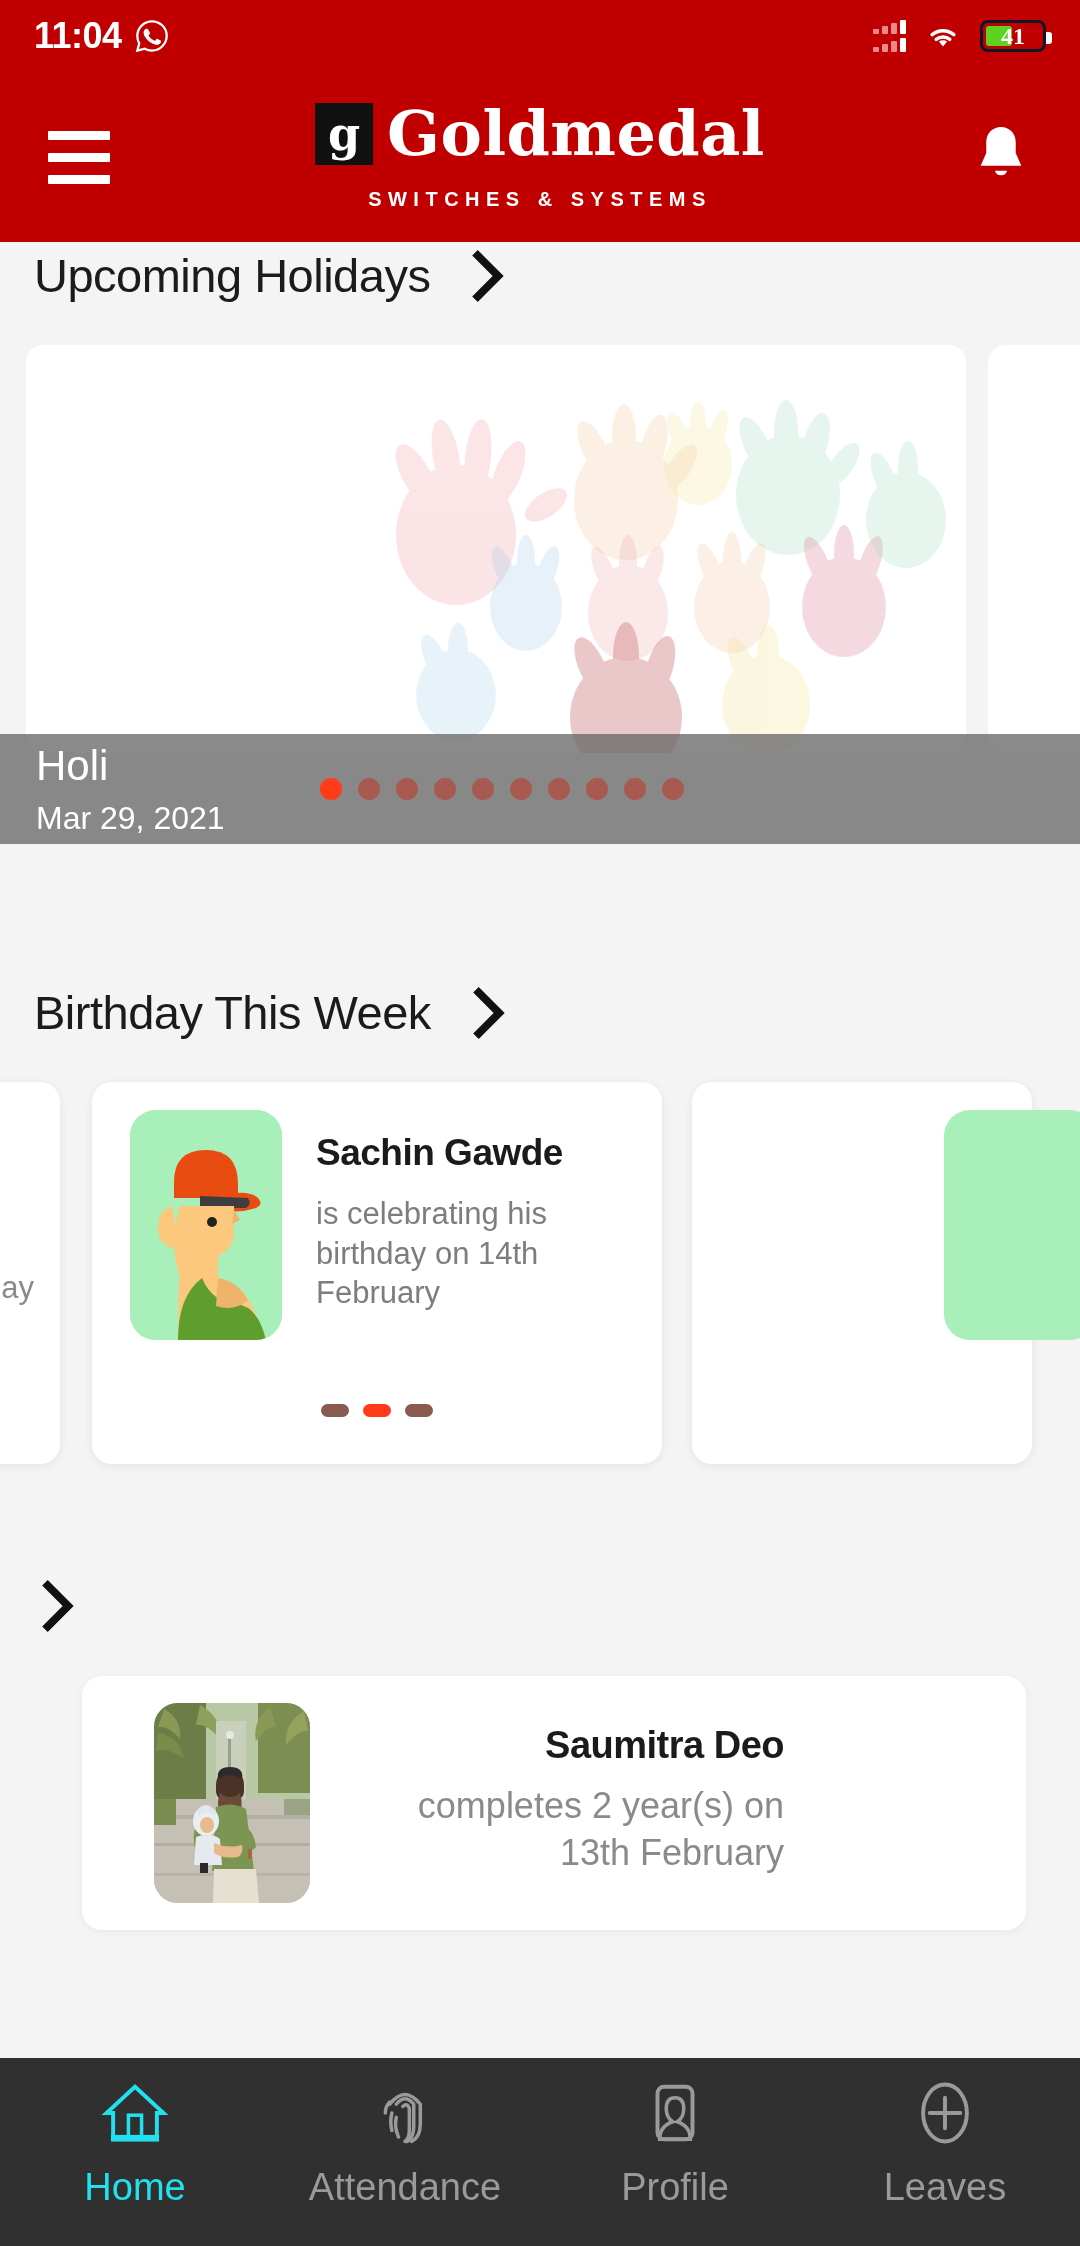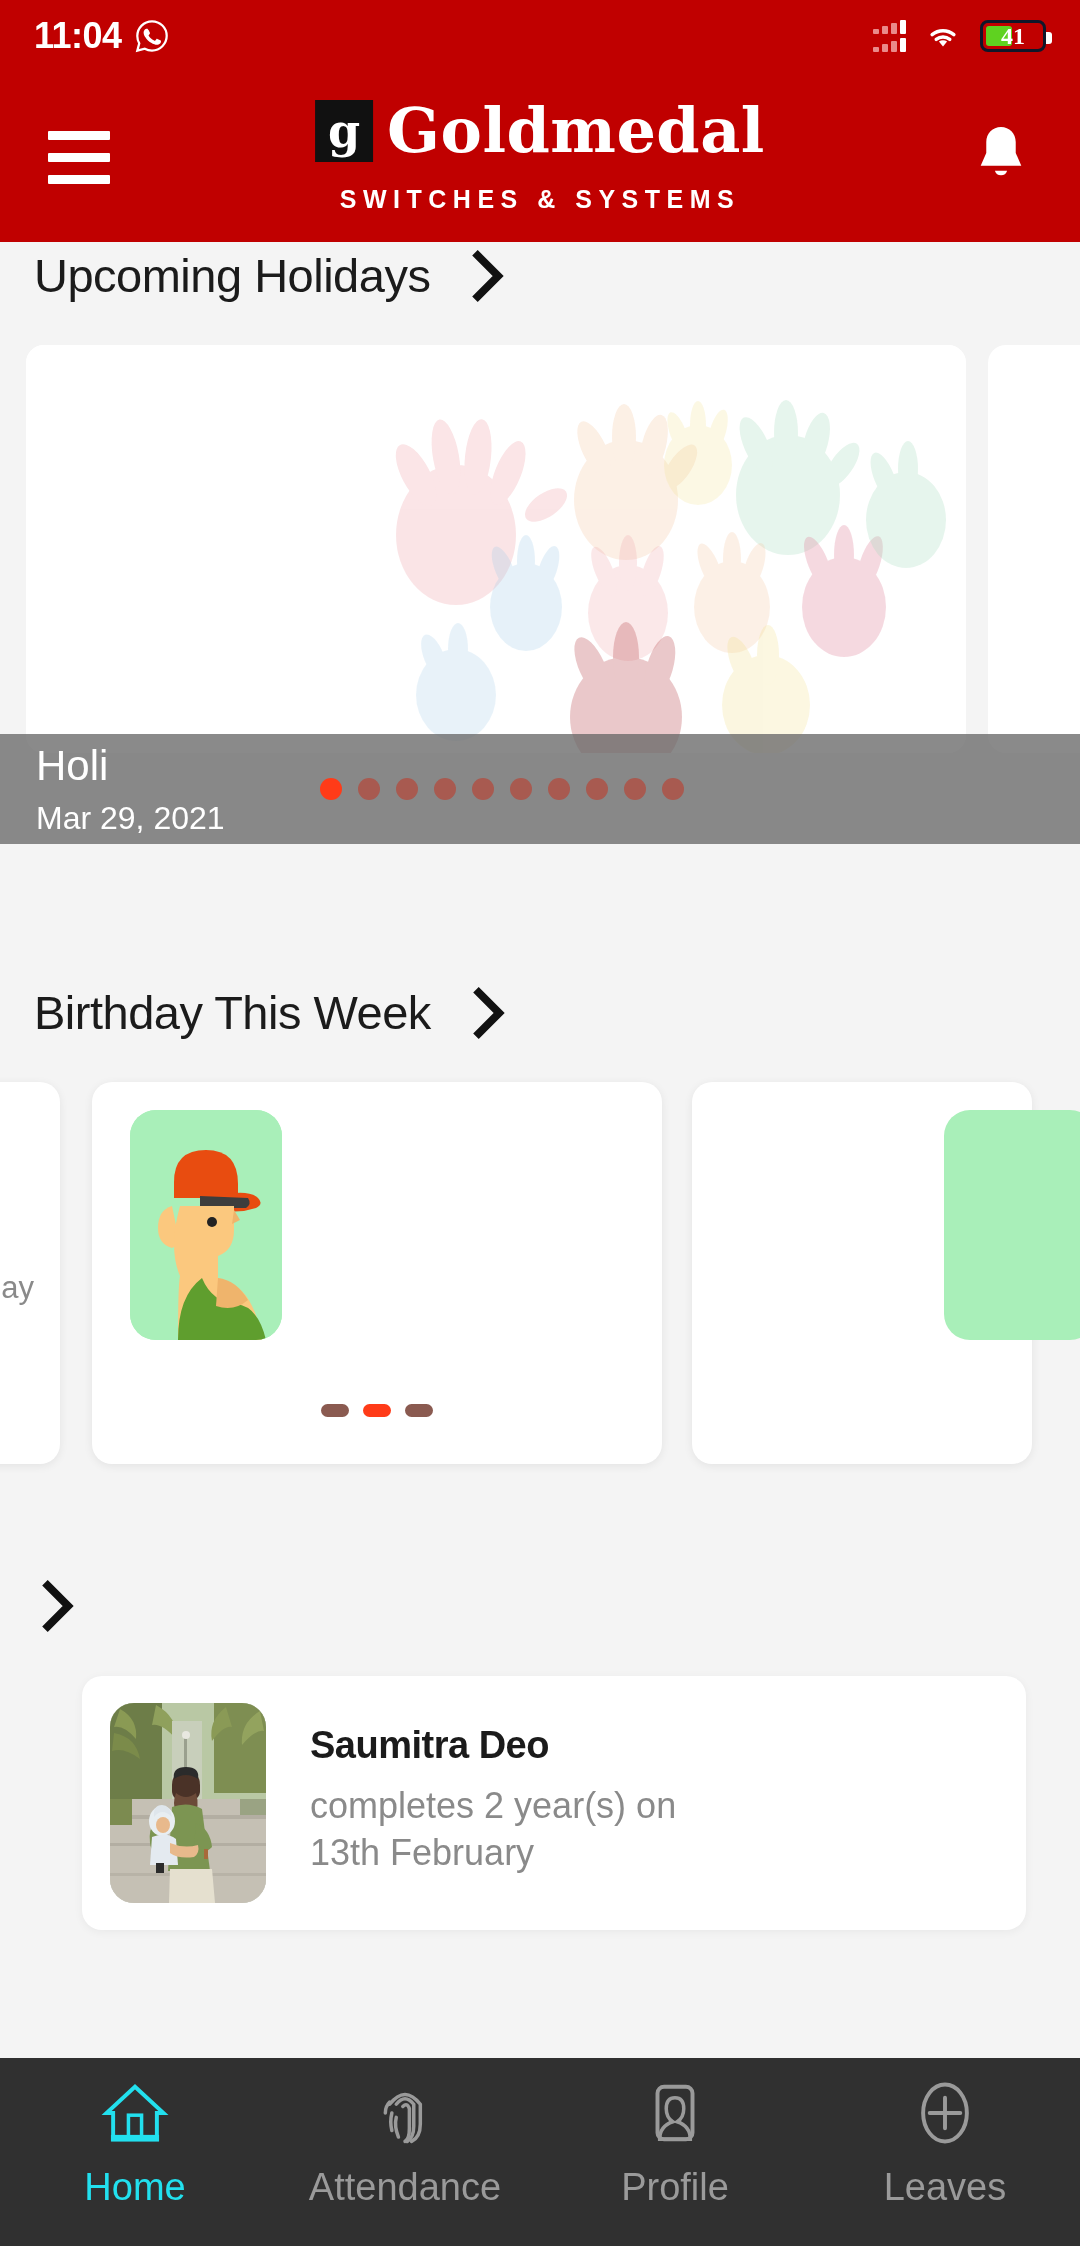--- a/index.html
+++ b/index.html
@@ -62,21 +62,21 @@
   }
   .brand-mark span{
     font-family:"DejaVu Serif", serif; font-size:46px; font-weight:bold;
     color:#fff; line-height:1;
   }
   .brand-name{
     font-family:"DejaVu Serif", serif; font-size:62px; font-weight:bold;
     color:#fff; letter-spacing:0.5px; line-height:1;
   }
   .brand-sub{
-    font-size:25px; color:#fff; letter-spacing:6.5px;
+    font-size:20px; color:#fff; letter-spacing:6.5px;
     font-weight:bold; margin-top:23px;
   }
   .bell{ margin-left:auto; cursor:pointer; }
 
   
   .section-head{
     display:flex; align-items:center; gap:34px;
     padding-left:34px;
   }
   .section-title{ font-size:47px; color:#1b1b1b; letter-spacing:-0.5px; }
@@ -134,22 +134,23 @@
     display:flex; justify-content:center; gap:14px;
   }
   .bdot{ width:28px; height:13px; border-radius:7px; background:#8a5a50; }
   .bdot.active{ background:#ff3b18; }
 
   
   .anniv-wrap{ position:absolute; top:1580px; left:0; width:1080px; }
   .anniv-card{
     margin:44px 54px 0 82px; height:254px;
     background:#fff; border-radius:20px;
-    display:flex; align-items:center; padding-left:28px; gap:44px;
+    display:flex; align-items:center; padding-left:72px; gap:44px;
     box-shadow:0 2px 10px rgba(0,0,0,0.05);
+    text-align:right;
   }
   .photo-box{
     width:156px; height:200px; border-radius:24px; overflow:hidden;
     flex-shrink:0; position:relative; background:#bfc6bb;
   }
   .anniv-texts{ padding-bottom:6px; }
   .anniv-name{ font-size:38px; font-weight:bold; color:#1b1b1b; letter-spacing:-0.5px; }
   .anniv-msg{ font-size:36px; color:#8a8a8a; line-height:1.3; margin-top:16px; width:430px; }
 
   
@@ -363,20 +364,24 @@
               <path d="M42 96 q-14 4 -14 22 q0 16 14 20 l8 -4 z" fill="#fbc87e"></path>
               <path d="M44 72 q0 -32 32 -32 q32 0 32 34 l0 14 l-64 0 z" fill="#e84c10"></path>
               <path d="M96 84 q24 -4 32 4 q6 6 -2 10 q-18 6 -36 2 z" fill="#e84c10"></path>
               <path d="M70 86 l48 2 q4 6 -2 10 l-46 0 z" fill="#3d3d3d"></path>
               <path d="M50 96 l54 0 l0 24 q0 20 -16 26 l0 22 q24 6 34 28 q8 16 10 34 l-84 0 q0 -54 2 -64 q-12 -28 0 -70 z" fill="#fbc87e"></path>
               <path d="M104 100 l6 10 l-8 4 z" fill="#efb46c"></path>
               <circle cx="82" cy="112" r="5" fill="#222"></circle>
               <path d="M48 230 q0 -44 24 -62 q10 24 34 26 q22 2 30 36 l0 0 z" fill="#5f9e2e"></path>
               <path d="M88 168 q18 2 30 22 q-14 12 -32 6 z" fill="#efb46c"></path>
             </svg>
+          </div>
+          <div class="bday-texts">
+            <div class="bday-name">Sachin  Gawde</div>
+            <div class="bday-msg">is celebrating his birthday on 14th February</div>
           </div>
         </div>
         <div class="bdots">
           <span class="bdot"></span>
           <span class="bdot active"></span>
           <span class="bdot"></span>
         </div>
       </div>
     </div>
   </div>

